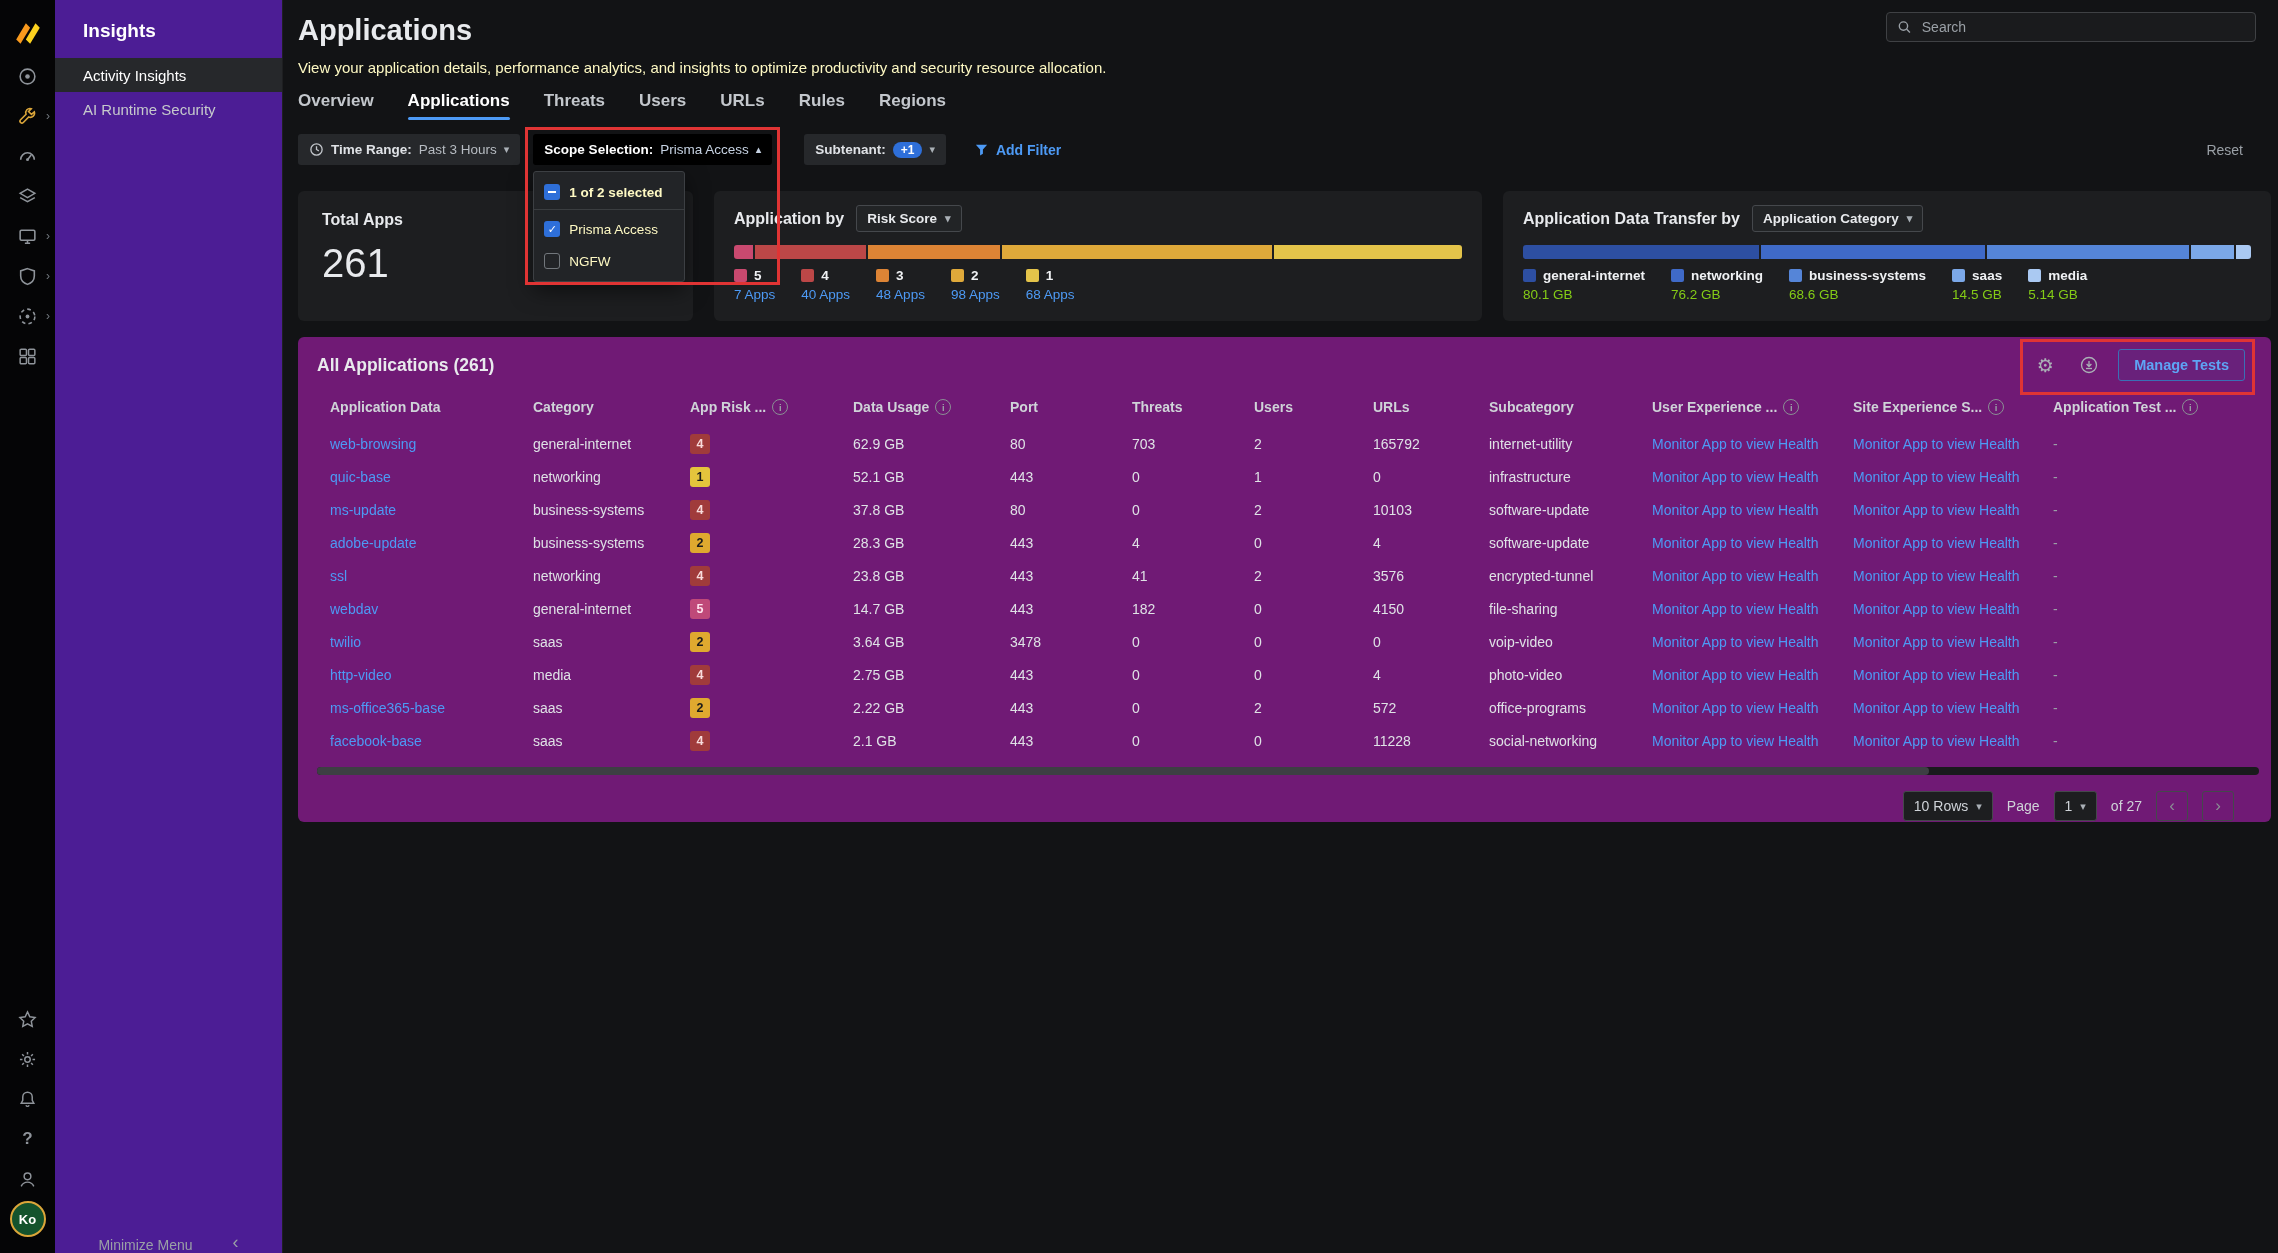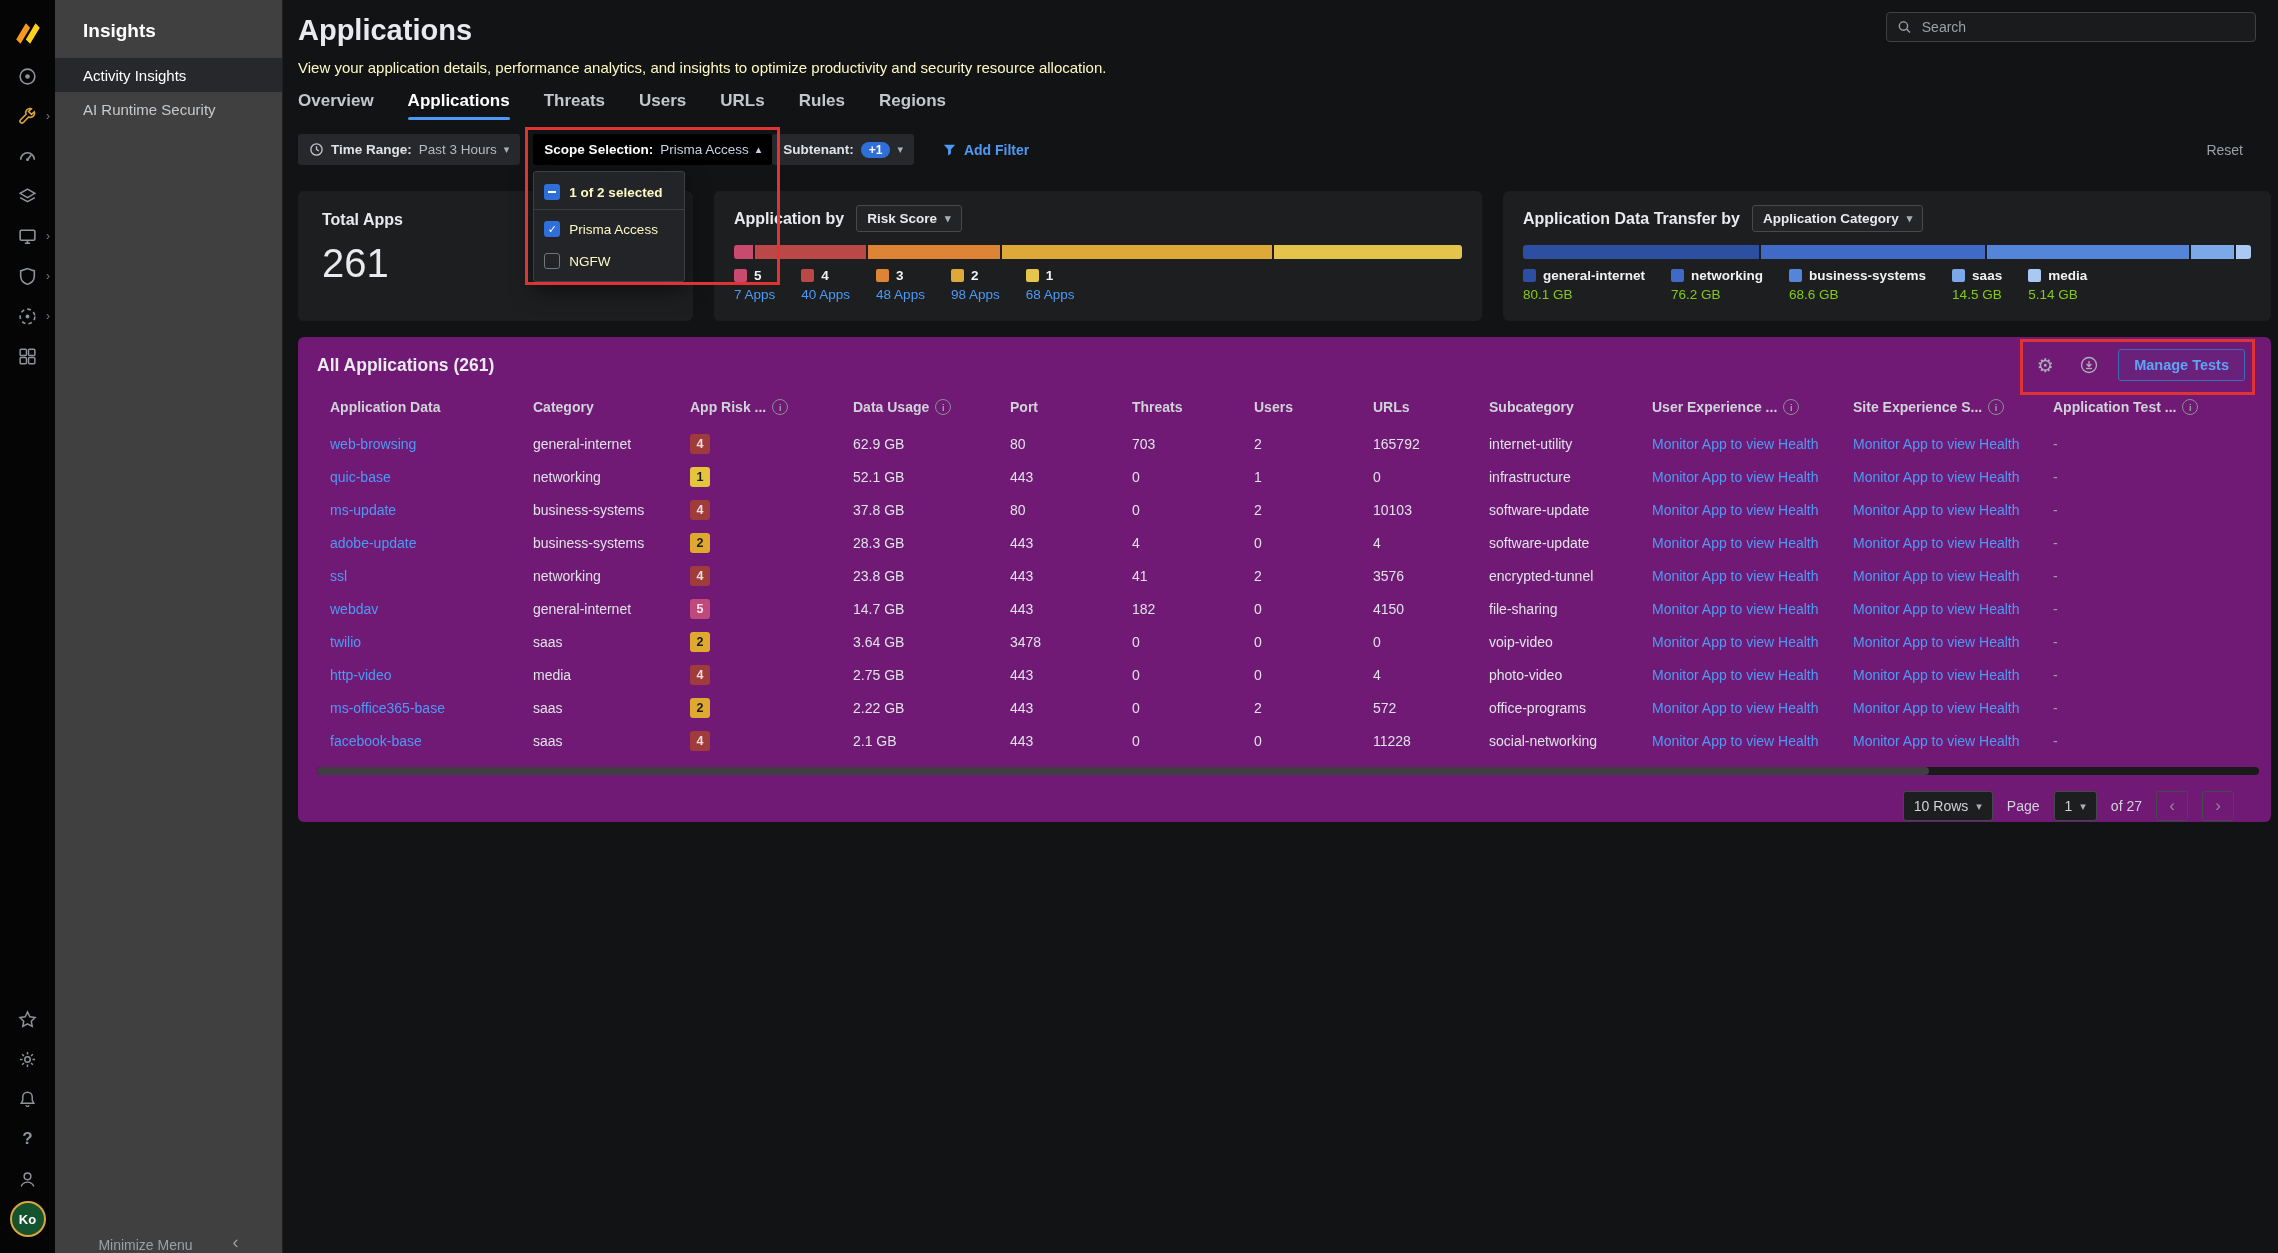--- a/index.html
+++ b/index.html
@@ -10,21 +10,21 @@
   .rail-logo{margin-top:10px;height:46px;display:flex;align-items:center;justify-content:center;cursor:pointer;}
   .rail-item{width:55px;height:40px;display:flex;align-items:center;justify-content:center;position:relative;color:#8f949a;cursor:pointer;}
   .rail-item.active{color:#dba63a;}
   .rail-item .expand{position:absolute;right:5px;top:50%;transform:translateY(-50%);font-size:12px;color:#73787d;}
   .ri{width:21px;height:21px;}
   .ri-text{font-size:17px;font-weight:700;color:#8f949a;}
   .rail-bottom{margin-top:auto;margin-bottom:14px;display:flex;flex-direction:column;align-items:center;}
   .avatar{width:32px;height:32px;border-radius:50%;border:2px solid #dba63a;background:#14532d;color:#fff;
           display:flex;align-items:center;justify-content:center;font-size:13px;font-weight:700;cursor:pointer;}
   
-  .sidebar{position:absolute;left:55px;top:0;width:227px;height:100%;background:#404040;border-right:1px solid #1e1f21;z-index:4;}
+  .sidebar{position:absolute;left:55px;top:0;width:227px;height:100%;background:#4c1d95;border-right:1px solid #1e1f21;z-index:4;}
   .sidebar-title{padding:20px 0 16px 28px;font-size:19px;font-weight:700;color:#fff;}
   .side-item{height:34px;display:flex;align-items:center;padding-left:28px;font-size:15px;color:#c6c9cc;cursor:pointer;}
   .side-item.active{background:#26282b;color:#fff;}
   .minimize{position:absolute;bottom:0;left:0;right:0;height:44px;display:flex;align-items:flex-end;justify-content:center;gap:40px;color:#9aa0a6;font-size:14px;cursor:pointer;}
   .min-chev{font-size:18px;color:#9aa0a6;}
   
   .main{position:absolute;left:282px;top:0;width:1996px;height:100%;box-sizing:border-box;padding-left:16px;}
   .page-title{margin-top:14px;font-size:29px;font-weight:700;}
   .page-sub{margin-top:12px;font-size:15px;color:#fef9c3;}
   .search{position:absolute;top:12px;right:22px;width:370px;height:30px;background:#1a1b1d;border:1px solid #3f4144;border-radius:4px;
@@ -40,21 +40,21 @@
   .filter-bar{display:flex;align-items:center;margin-top:14px;margin-right:7px;height:31px;position:relative;}
   .fbtn{height:31px;display:flex;align-items:center;gap:7px;background:#26282b;border-radius:3px;padding:0 11px;font-size:13.5px;color:#dfe2e6;cursor:pointer;box-sizing:border-box;}
   .fbtn b{font-weight:700;}
   .fbtn .muted{color:#b7bcc2;}
   .chev{font-size:11px;color:#aab0b6;}
   .scope-wrap{position:relative;margin-left:13px;}
   .fbtn.scope{background:#000000;}
   .fbtn.scope b{color:#fff;}
   .fbtn.scope .val{color:#c6d2e2;}
   .fbtn.scope .chev{color:#c6d2e2;}
-  .subtenant{}
+  .subtenant{margin-left:32px;}
   .pill{background:#2e6fd9;color:#fff;font-size:12px;border-radius:9px;padding:1px 8px;font-weight:700;}
   .add-filter{margin-left:28px;display:flex;align-items:center;gap:7px;color:#4d9af5;font-size:14px;font-weight:600;cursor:pointer;}
   .reset{margin-left:auto;margin-right:28px;color:#9aa0a6;font-size:14px;cursor:pointer;}
   
   .dropdown-panel{position:absolute;top:37px;left:0;width:150px;background:#222427;border:1px solid #3c3f43;border-radius:3px;
                   box-shadow:0 8px 22px rgba(0,0,0,.55);z-index:20;padding:4px 0;}
   .dd-item{display:flex;align-items:center;gap:9px;padding:8px 10px;font-size:13.5px;color:#fef9c3;cursor:pointer;}
   .dd-item.summary{font-weight:700;border-bottom:1px solid #3a3d40;padding-bottom:9px;margin-bottom:3px;}
   .checkbox{width:16px;height:16px;border-radius:3px;box-sizing:border-box;display:flex;align-items:center;justify-content:center;font-size:11px;color:#fff;flex:0 0 16px;}
   .checkbox.checked{background:#2e6fd9;}

